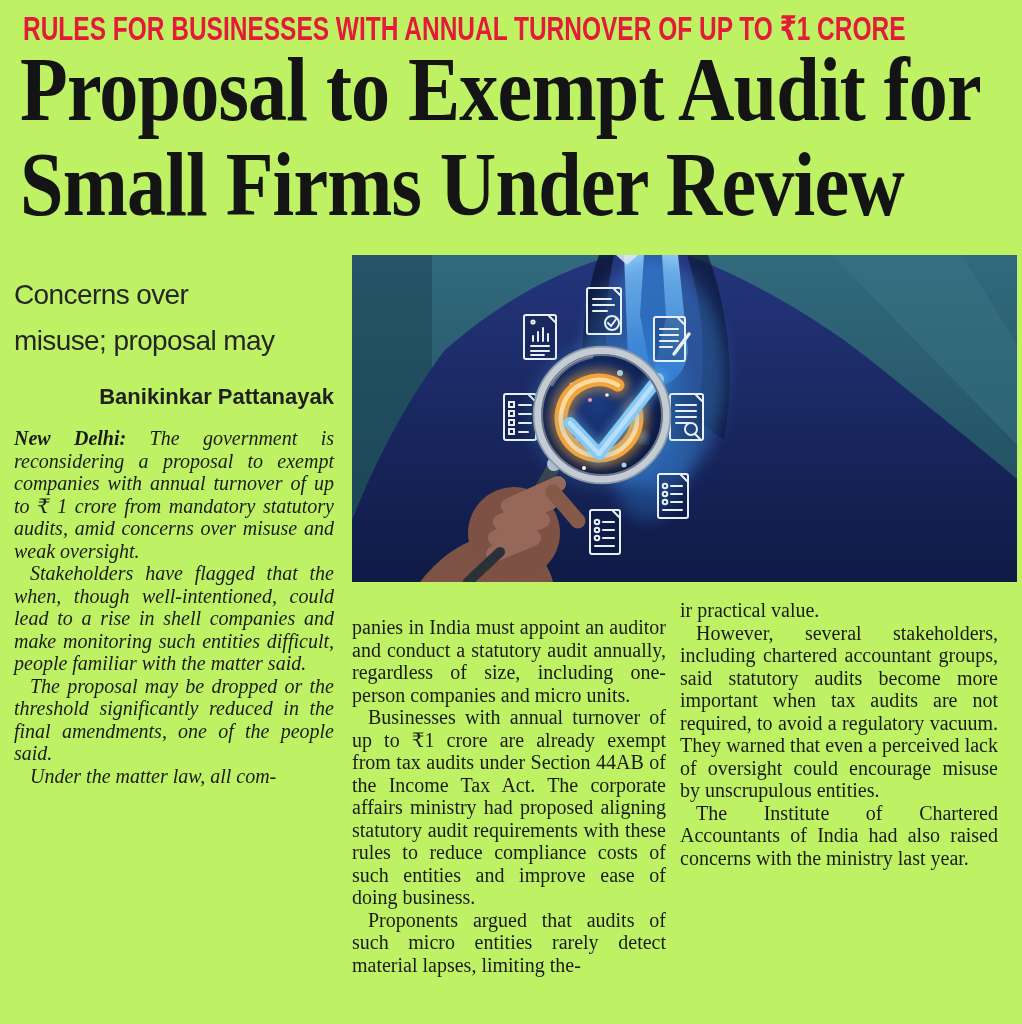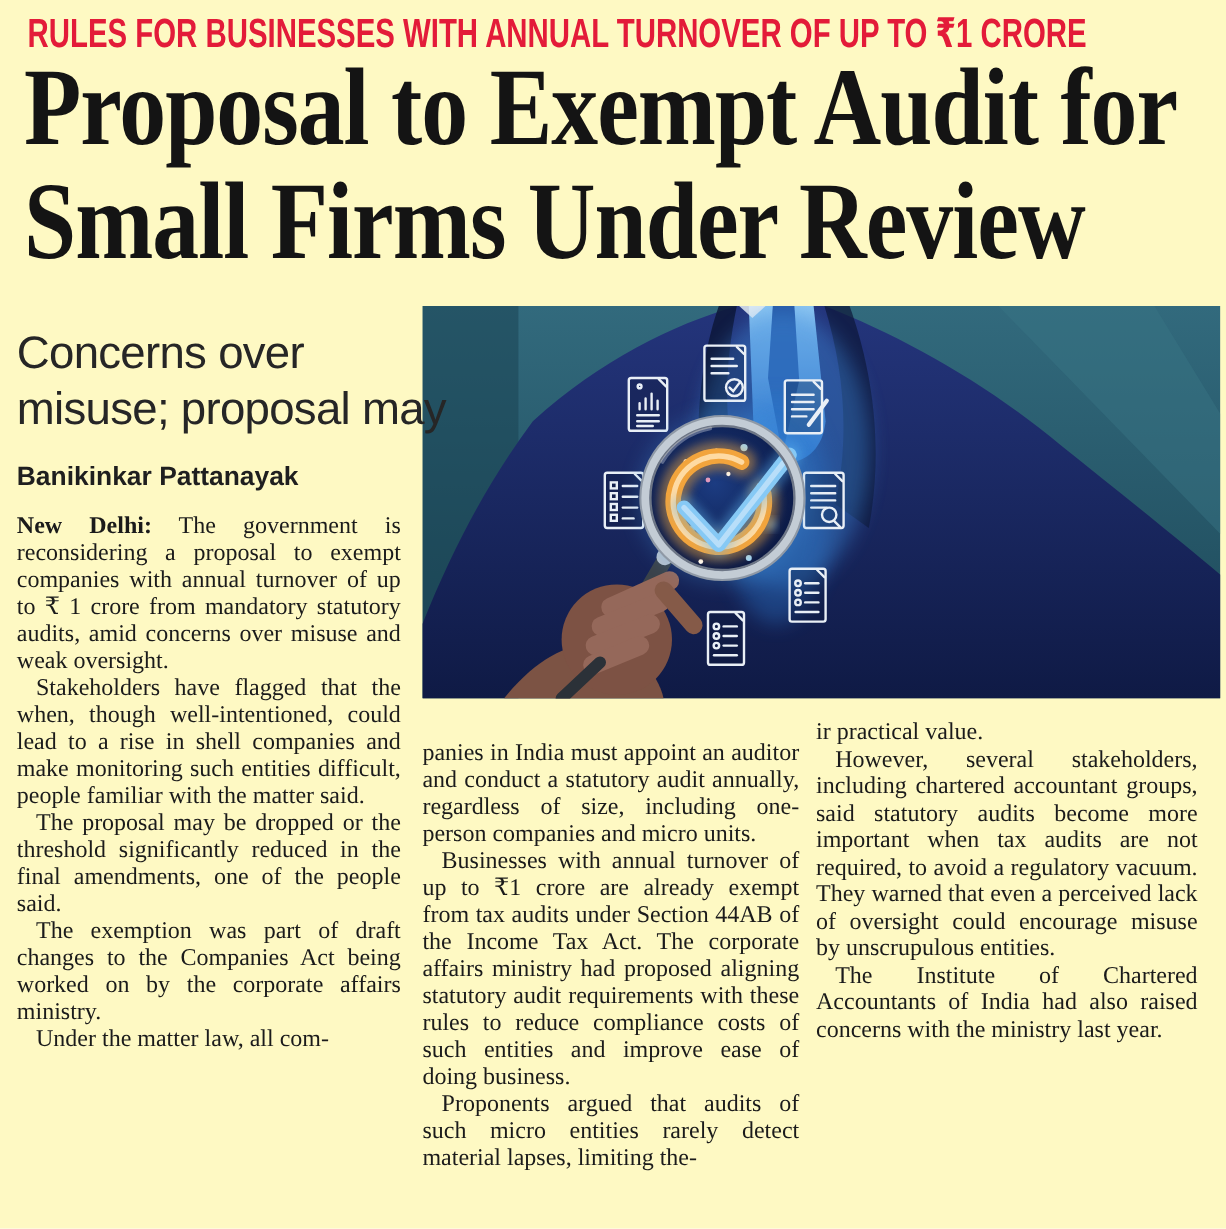--- a/index.html
+++ b/index.html
@@ -1,43 +1,43 @@
 <!DOCTYPE html>
 <html><head>
 <meta charset="utf-8">
 <style>
   html,body{margin:0;padding:0;background:#ffffff;}
-  .page{position:relative;width:1022px;height:1024px;background:#fef9c3;overflow:hidden;
+  .page{position:relative;width:1022px;height:1024px;background:#bef264;overflow:hidden;
         font-family:"Liberation Serif","DejaVu Serif",serif;}
   
   .kicker{position:absolute;left:23px;top:8px;white-space:nowrap;
           font-family:"Liberation Sans","DejaVu Sans",sans-serif;
           font-weight:bold;font-size:34px;color:#e31b39;
           transform:scaleX(.72);transform-origin:0 50%;letter-spacing:0;}
   
   .headline{position:absolute;left:20px;top:42px;margin:0;color:#141414;font-weight:bold;}
   .headline .hl{display:block;font-size:92px;line-height:95px;letter-spacing:-1px;
                 white-space:nowrap;transform:scaleX(.85);transform-origin:0 50%;}
   
   .photo{position:absolute;left:352px;top:255px;width:665px;height:327px;margin:0;}
   .photo svg{display:block;}
   
   .leftstack{position:absolute;left:14px;top:272px;width:320px;}
   .standfirst{font-family:"Liberation Sans","DejaVu Sans",sans-serif;
-              font-size:38px;line-height:46px;color:#262626;letter-spacing:-.6px;}
+              font-size:28px;line-height:46px;color:#262626;letter-spacing:-.6px;}
   .standfirst span{display:block;white-space:nowrap;}
-  .byline{margin-top:20px;text-align:left;font-family:"Liberation Sans","DejaVu Sans",sans-serif;
+  .byline{margin-top:20px;text-align:right;font-family:"Liberation Sans","DejaVu Sans",sans-serif;
           font-weight:bold;font-size:22px;color:#1f1f1f;}
   
   .col{position:absolute;width:318px;text-align:justify;font-size:20px;line-height:22.5px;
        color:#1b1b1b;}
   .col p{margin:0;}
   .col p.in{text-indent:16px;}
   .leftbody{margin-top:17px;text-align:justify;font-size:20px;line-height:22.5px;color:#1b1b1b;}
-  .leftbody p{margin:0;}
+  .leftbody p{margin:0;font-style:italic;}
   .leftbody p.in{text-indent:16px;}
   .col-mid{left:352px;top:616px;width:314px;}
   .col-right{left:680px;top:599px;width:318px;}
   b.dateline{font-weight:bold;}
 </style>
 </head>
 <body>
 
 <div class="page">
 
@@ -207,21 +207,20 @@
   <div class="leftstack">
     <div class="standfirst">
       <span>Concerns over</span>
       <span>misuse; proposal may</span>
     </div>
     <div class="byline">Banikinkar Pattanayak</div>
     <div class="leftbody">
       <p><b class="dateline">New Delhi:</b><span> The government is reconsidering a proposal to exempt companies with annual turnover of up to ₹ 1 crore from mandatory statutory audits, amid concerns over misuse and weak oversight.</span></p>
       <p class="in">Stakeholders have flagged that the when, though well-intentioned, could lead to a rise in shell companies and make monitoring such entities difficult, people familiar with the matter said.</p>
       <p class="in">The proposal may be dropped or the threshold significantly reduced in the final amendments, one of the people said.</p>
-      <p class="in">The exemption was part of draft changes to the Companies Act being worked on by the corporate affairs ministry.</p>
       <p class="in">Under the matter law, all com-</p>
     </div>
   </div>
 
   <div class="col col-mid">
     <p>panies in India must appoint an auditor and conduct a statutory audit annually, regardless of size, including one-person companies and micro units.</p>
     <p class="in">Businesses with annual turnover of up to ₹1 crore are already exempt from tax audits under Section 44AB of the Income Tax Act. The corporate affairs ministry had proposed aligning statutory audit requirements with these rules to reduce compliance costs of such entities and improve ease of doing business.</p>
     <p class="in">Proponents argued that audits of such micro entities rarely detect material lapses, limiting the-</p>
   </div>
 

